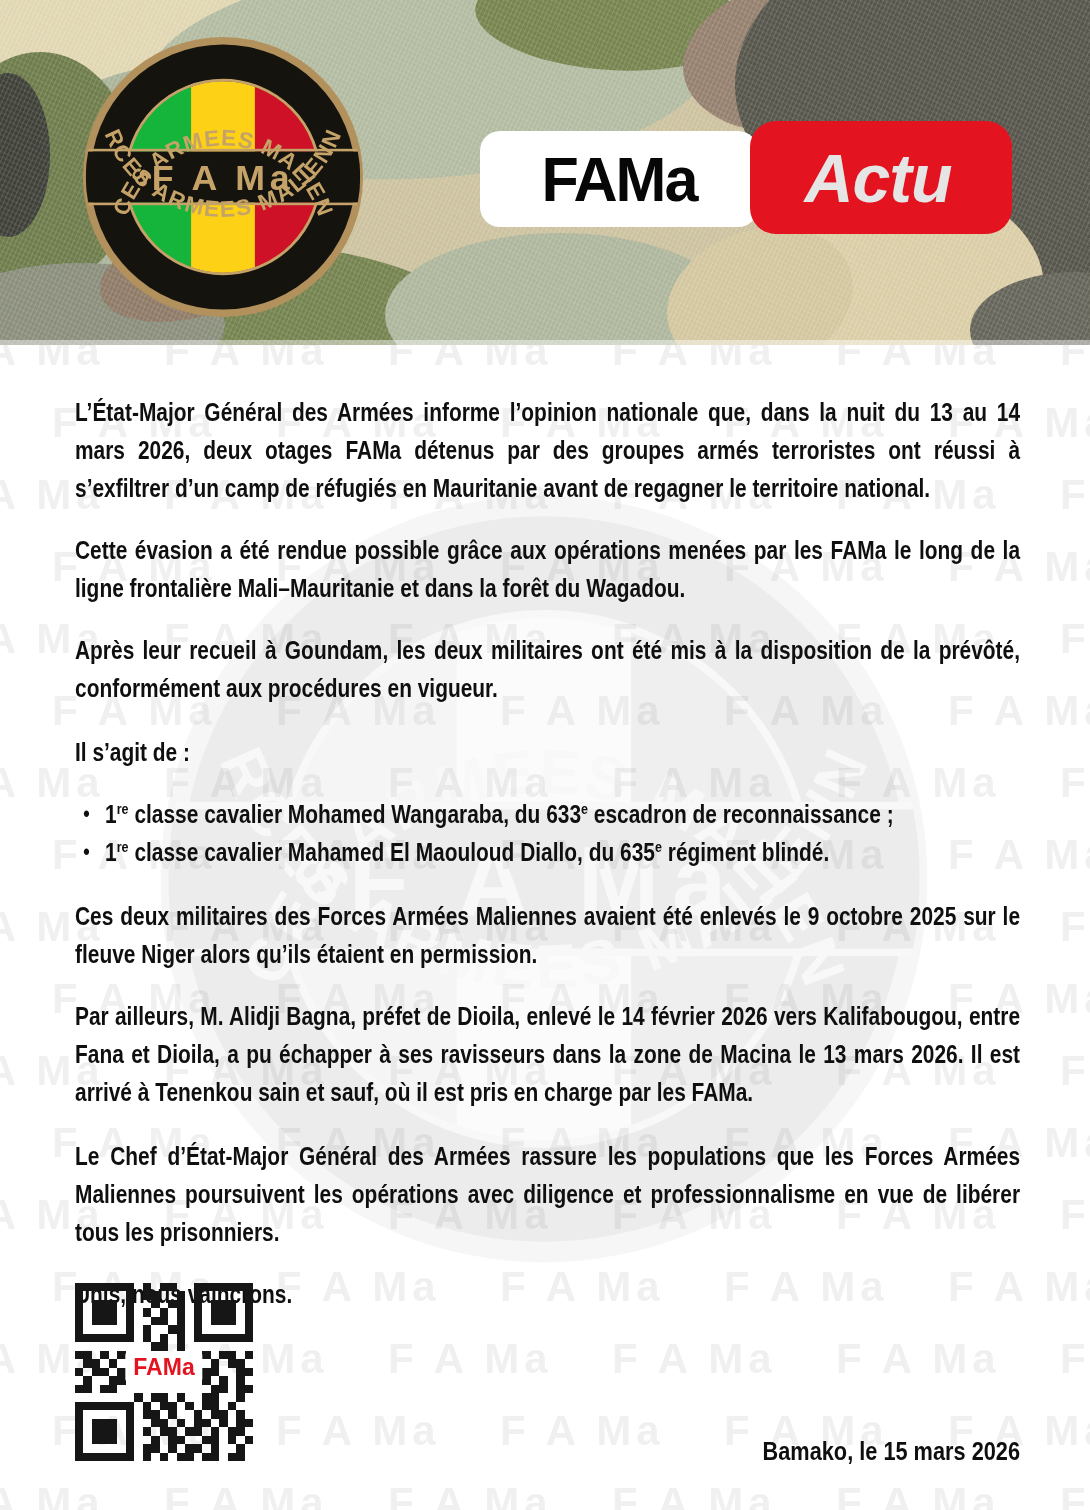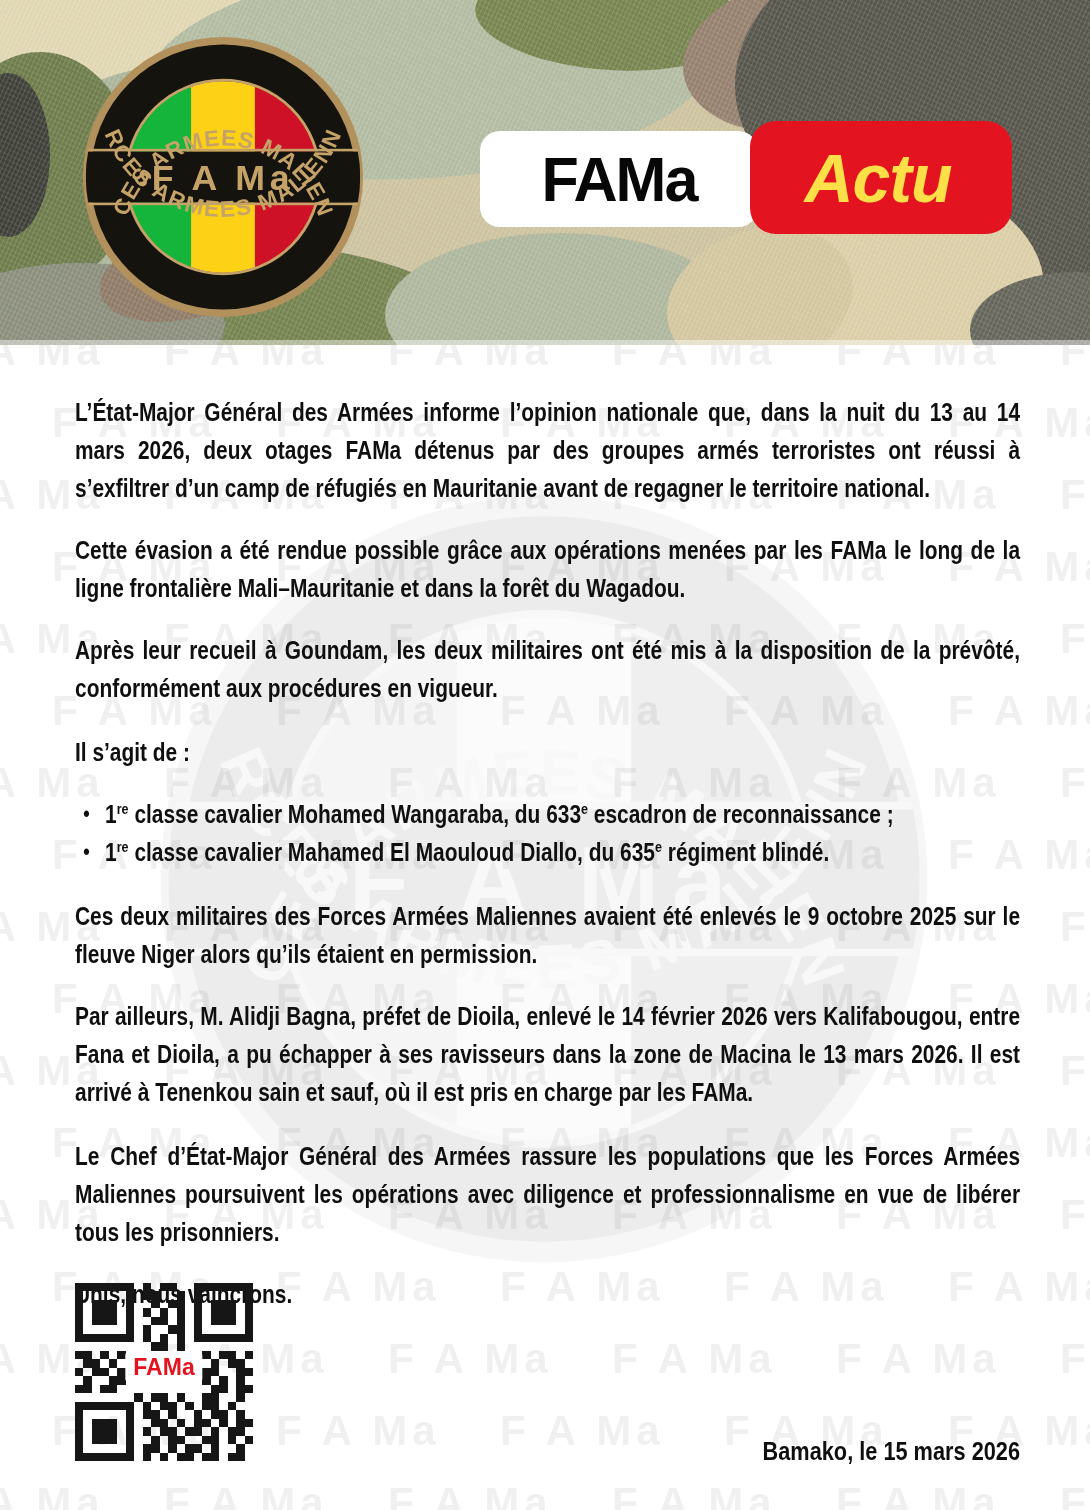--- a/index.html
+++ b/index.html
@@ -24,21 +24,21 @@
   .brand{position:absolute;}
   .brand-left{
     left:480px;top:131px;width:278px;height:96px;background:#ffffff;border-radius:20px;
     display:flex;align-items:center;justify-content:center;
   }
   .brand-left span{font-weight:700;font-size:63px;letter-spacing:-2px;color:#070707;transform:scaleX(0.97);}
   .brand-right{
     left:750px;top:121px;width:262px;height:113px;border-radius:26px;
     display:flex;align-items:center;justify-content:center;
   }
-  .brand-right span{font-weight:700;font-style:italic;font-size:68px;color:#fde047;letter-spacing:-1px;padding-right:6px;text-align:right;}
+  .brand-right span{font-weight:700;font-style:italic;font-size:68px;color:#e5e5e5;letter-spacing:-1px;padding-right:6px;text-align:right;}
   
   .doc{position:absolute;left:0;top:345px;width:1090px;height:1165px;background:#ffffff;}
   .wm-grid{position:absolute;inset:0;overflow:hidden;z-index:0;}
   .wm-text{
     position:absolute;font-weight:700;font-size:42px;letter-spacing:5px;
     color:#404040;opacity:0.075;white-space:nowrap;
   }
   .wm-logo{
     position:absolute;left:158px;top:148px;width:772px;height:772px;
     filter:grayscale(1);opacity:0.075;z-index:0;

